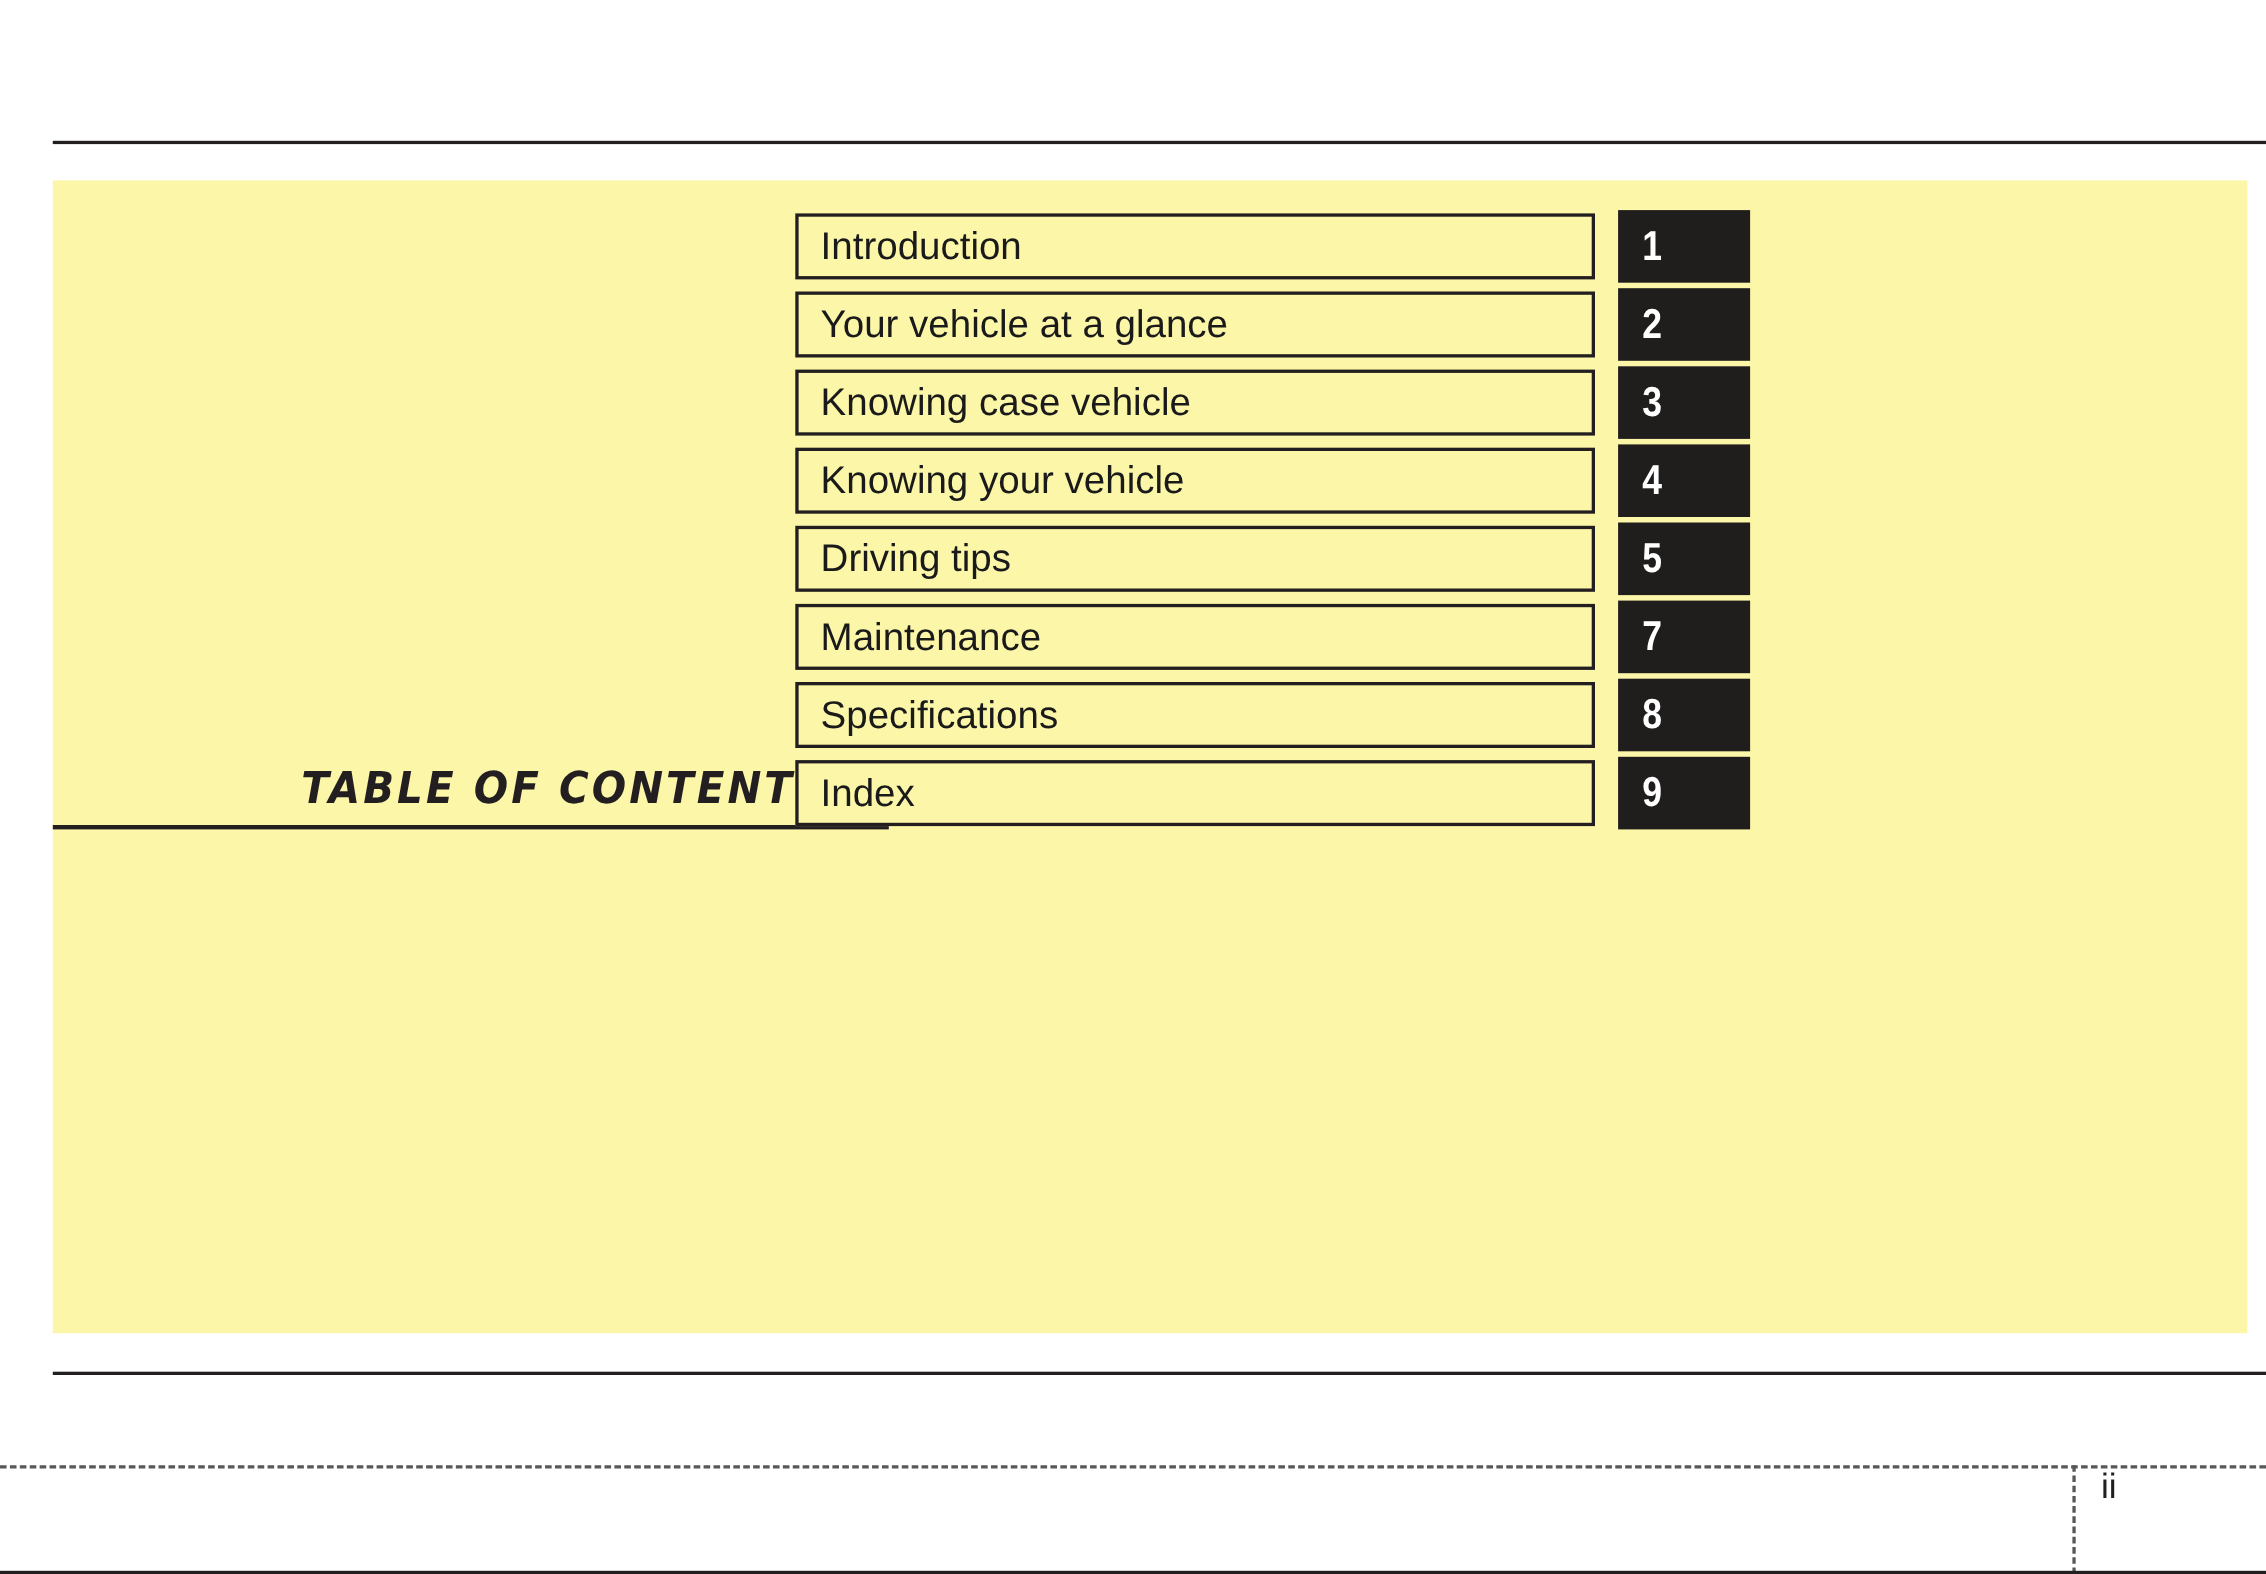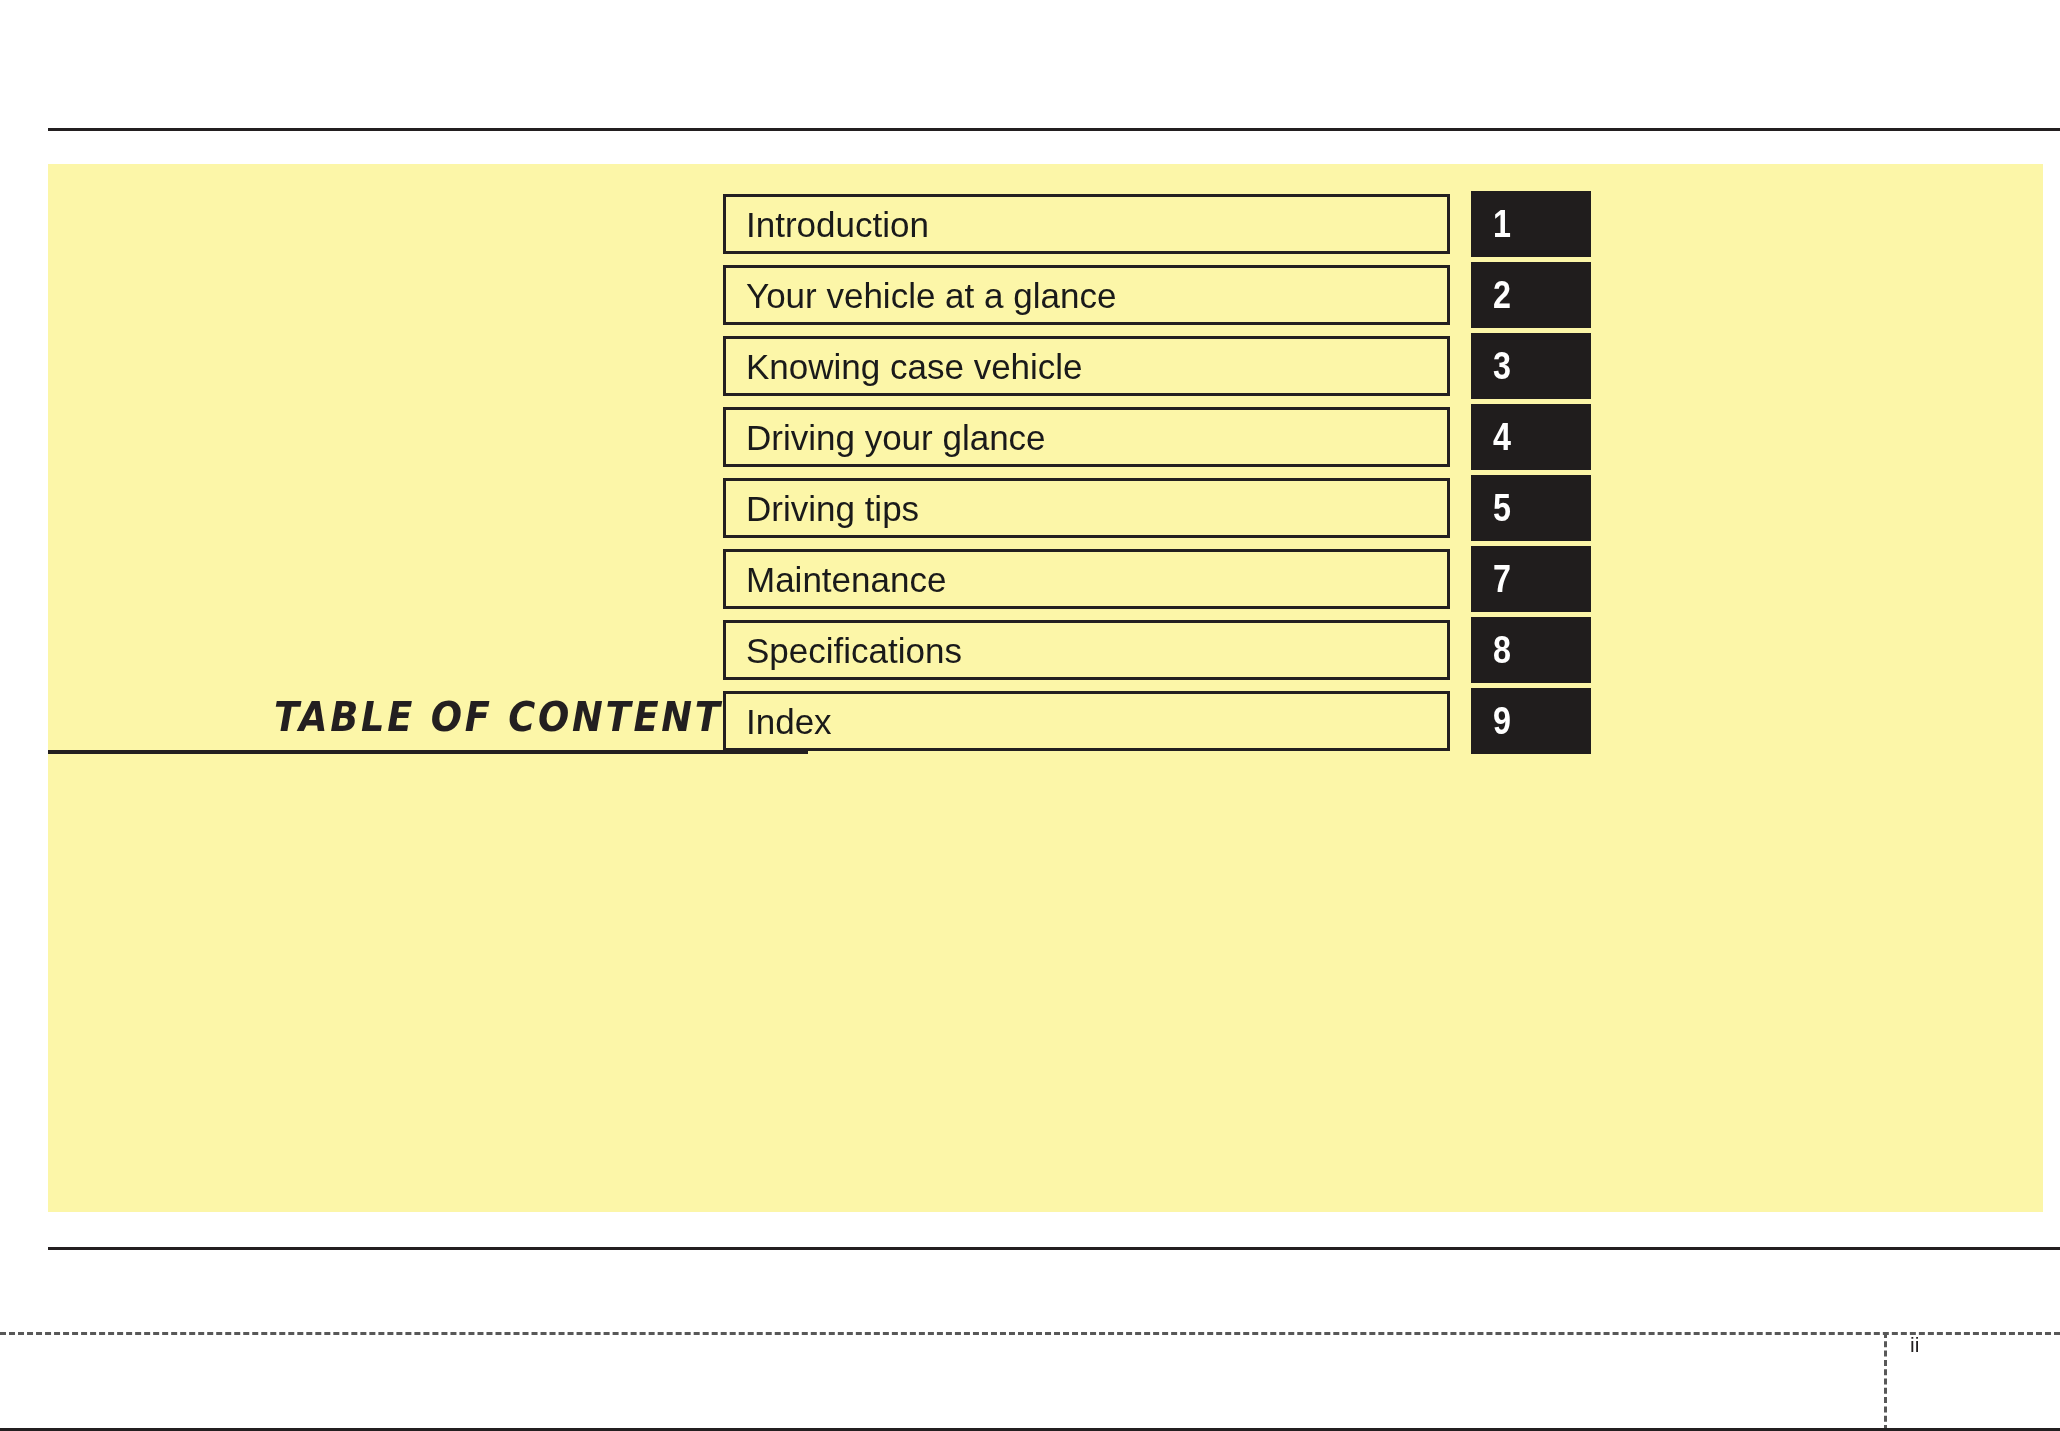--- a/index.html
+++ b/index.html
@@ -165,21 +165,21 @@
     left: 0;
     top: 1428px;
     width: 2060px;
     height: 0;
     border-top: 3px solid #231f20;
   }
   .folio {
     position: absolute;
     left: 1910px;
     top: 1332px;
-    font-size: 21px;
+    font-size: 32px;
     color: #231f20;
     line-height: 1.2;
   }
 </style>
 </head>
 <body>
 
 <div class="page">
 
   <div class="rule rule-top"></div>
@@ -216,21 +216,21 @@
         <div class="toc-box">
           <span class="toc-label">Knowing case vehicle</span>
         </div>
         <div class="toc-tab">
           <span class="toc-num">3</span>
         </div>
       </div>
 
       <div class="toc-row">
         <div class="toc-box">
-          <span class="toc-label">Driving your glance</span>
+          <span class="toc-label">Knowing your vehicle</span>
         </div>
         <div class="toc-tab">
           <span class="toc-num">4</span>
         </div>
       </div>
 
       <div class="toc-row">
         <div class="toc-box">
           <span class="toc-label">Driving tips</span>
         </div>

